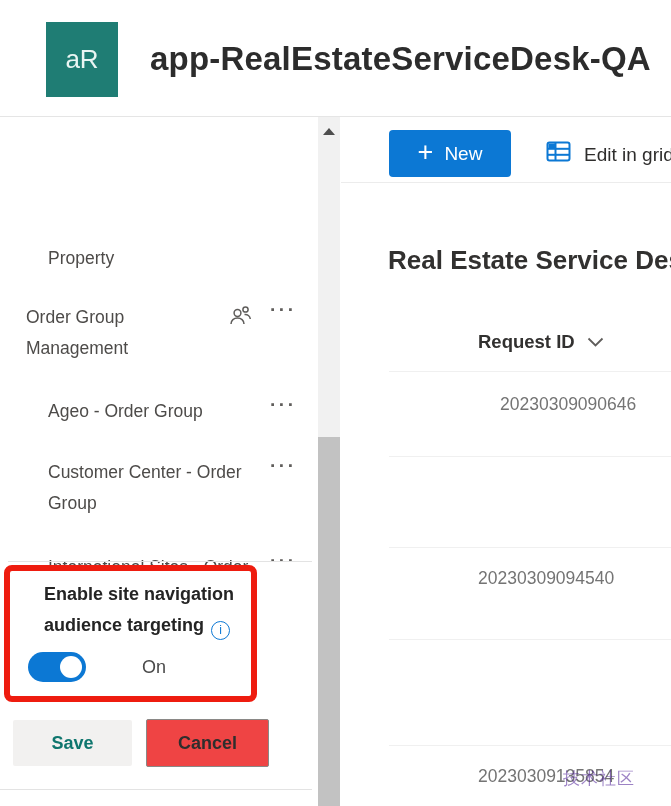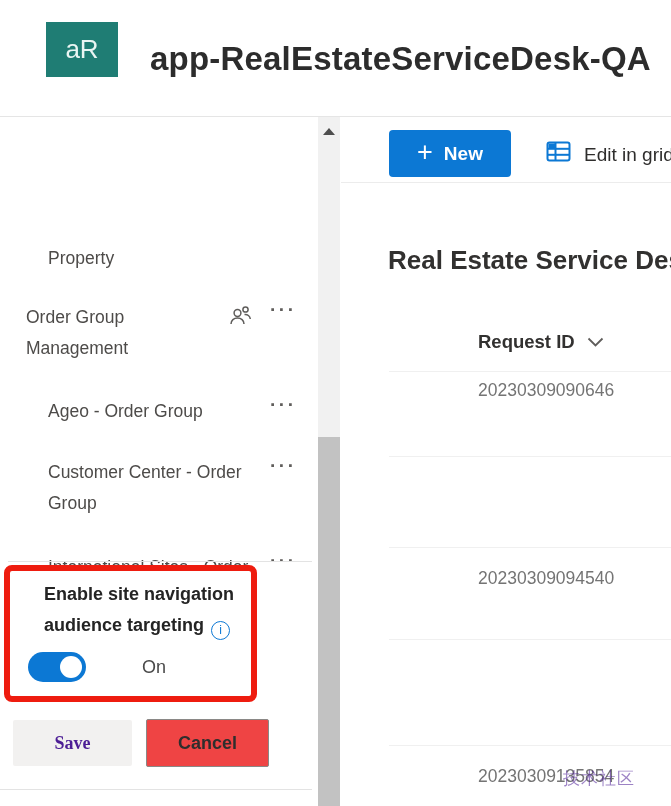--- a/index.html
+++ b/index.html
@@ -4,21 +4,21 @@
 <style>
   * { margin:0; padding:0; box-sizing:border-box; }
   html,body { background:#fff; }
   .screen {
     position:relative; width:671px; height:806px; overflow:hidden;
     background:#fff; font-family:"Liberation Sans", sans-serif; color:#323130;
   }
   
   .header { position:absolute; left:0; top:0; width:671px; height:117px; background:#fff; border-bottom:1px solid #e5e5e5; }
   .site-logo {
-    position:absolute; left:46px; top:22px; width:72px; height:55px;
+    position:absolute; left:46px; top:22px; width:72px; height:75px;
     background:#1f7d74; color:#e9f5f3; font-size:26px;
     display:flex; align-items:center; justify-content:center;
   }
   .site-title {
     position:absolute; left:150px; top:40px; font-size:33px; font-weight:700;
     color:#2c2c2c; white-space:nowrap; letter-spacing:0.2px;
   }
   
   .sidebar { position:absolute; left:0; top:117px; width:318px; height:689px; background:#fff; }
   .nav-item { position:absolute; font-size:17.5px; line-height:31px; color:#4d4b49; cursor:pointer; }
@@ -49,48 +49,48 @@
     width:19px; height:19px; border:1.5px solid #0c78d4; border-radius:50%;
     color:#0c78d4; font-size:12px; font-weight:400; margin-left:7px;
     vertical-align:-3px; cursor:pointer;
   }
   .toggle-row { display:flex; align-items:center; gap:15px; margin:11px 0 0 18px; }
   .toggle { position:relative; width:58px; height:30px; border-radius:15px; background:#0c78d4; cursor:pointer; }
   .toggle-knob { position:absolute; right:4px; top:4px; width:22px; height:22px; border-radius:50%; background:#fff; }
   .toggle-state { font-size:18px; color:#4a4a4a;margin-left:41px; }
   
   .btn { position:absolute; font-family:"Liberation Sans", sans-serif; font-size:18px; font-weight:700; border-radius:2px; cursor:pointer; }
-  .save-btn { left:13px; top:603px; width:119px; height:46px; background:#f2f1f0; border:none; color:#4c1d95;font-family:Liberation Serif, serif; }
+  .save-btn { left:13px; top:603px; width:119px; height:46px; background:#f2f1f0; border:none; color:#0f766e; }
   .cancel-btn { left:146px; top:602px; width:123px; height:48px; background:#ef4444; border:1px solid #8a8886; color:#2f2e2d; }
   
   .scrollbar { position:absolute; left:318px; top:117px; width:22px; height:689px; background:#f1f1f1; }
   .scroll-up {
     position:absolute; left:5px; top:11px; width:0; height:0;
     border-left:6px solid transparent; border-right:6px solid transparent; border-bottom:7px solid #4e4e4e; cursor:pointer;
   }
   .scroll-thumb { position:absolute; left:0; top:320px; width:22px; height:369px; background:#c2c2c2; cursor:grab; }
   
   .content { position:absolute; left:341px; top:117px; width:330px; height:689px; overflow:hidden; background:#fff; }
   .toolbar { position:absolute; left:0; top:0; width:330px; height:66px; border-bottom:1px solid #ececec; background:#fff; }
   .new-btn {
     position:absolute; left:48px; top:13px; width:122px; height:47px;
     background:#0c78d4; border:none; border-radius:4px; color:#fff;
     display:flex; align-items:center; justify-content:center; gap:11px; cursor:pointer;
   }
   .new-plus { font-size:27px; font-weight:400; line-height:27px; margin-top:-3px; }
-  .new-label { font-size:19px; font-weight:700; }
+  .new-label { font-size:19px; font-weight:400; }
   .grid-icon { position:absolute; left:204px; top:21px; cursor:pointer; }
   .edit-grid-label { position:absolute; left:243px; top:27px; font-size:19px; color:#2f2e2d; white-space:nowrap; cursor:pointer; }
   .page-heading { position:absolute; left:47px; top:128px; font-size:26px; font-weight:700; color:#323130; white-space:nowrap; }
   .col-header { position:absolute; left:137px; top:214px; font-size:18.5px; font-weight:700; color:#323130; white-space:nowrap; cursor:pointer; }
   .col-chevron { display:inline-block; margin-left:12px; }
   .row-divider { position:absolute; left:48px; width:282px; height:1px; background:#f0f0f0; }
   .rd-0 { top:254px; } .rd-1 { top:339px; } .rd-2 { top:430px; } .rd-3 { top:522px; } .rd-4 { top:628px; }
   .row-value { position:absolute; left:137px; font-size:17.5px; color:#747474; white-space:nowrap; cursor:pointer; }
-  .rv-0 { top:263px; } .rv-1 { top:360px; } .rv-2 { top:451px; } .rv-3 { top:543px; } .rv-4 { top:649px; }
+  .rv-0 { top:277px;margin-left:22px; } .rv-1 { top:360px; } .rv-2 { top:451px; } .rv-3 { top:543px; } .rv-4 { top:649px; }
   .watermark { position:absolute; left:222px; top:650px; font-size:17px; color:#4c1d95; opacity:0.55; white-space:nowrap; letter-spacing:1px; }
 </style>
 </head>
 <body>
 
 <div class="screen">
 
   <div class="header">
     <div class="site-logo">
       <span>aR</span>

